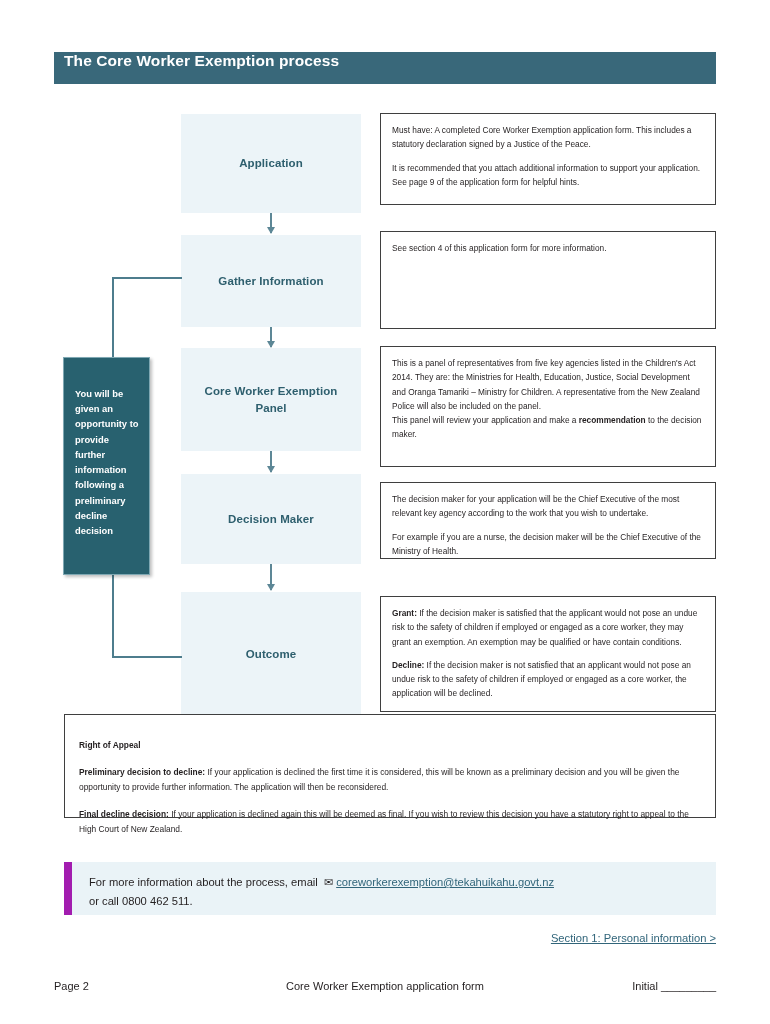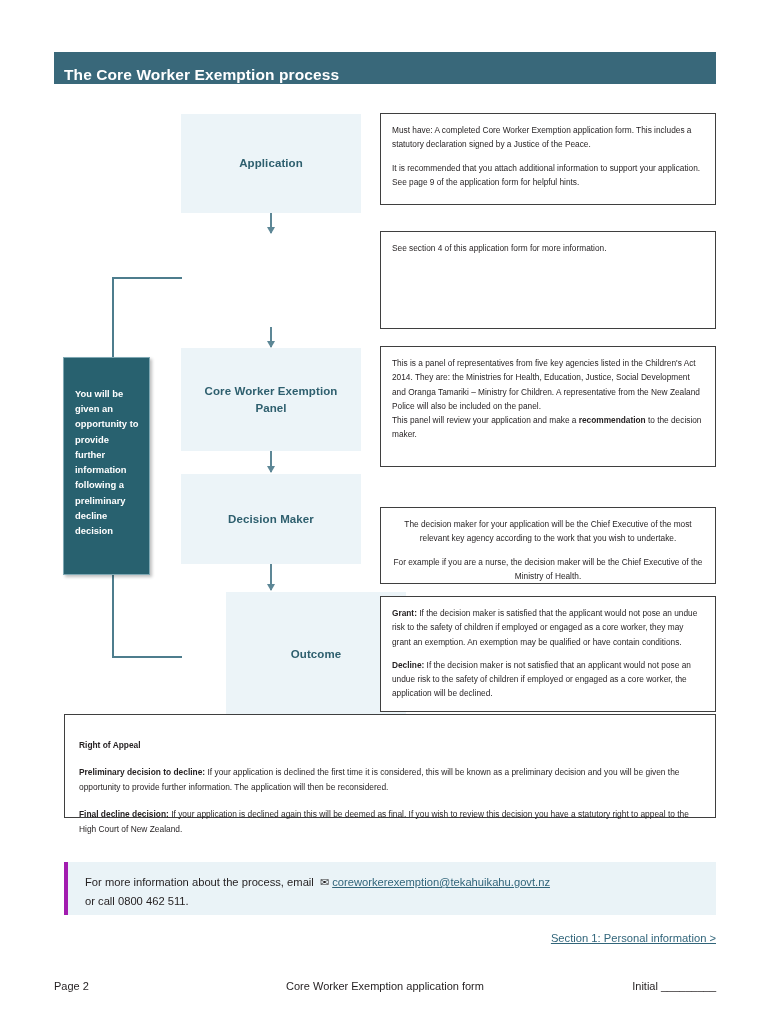--- a/index.html
+++ b/index.html
@@ -18,21 +18,21 @@
 
   
   #header-banner {
     position: absolute;
     left: 54px;
     top: 52px;
     width: 662px;
     height: 32px;
     background: #39687a;
     display: flex;
-    align-items: flex-end;
+    align-items: flex-start;
   }
   #header-title {
     color: #ffffff;
     font-size: 15.5px;
     font-weight: bold;
     letter-spacing: 0.1px;
     padding-left: 10px;
   }
 
   
@@ -63,21 +63,21 @@
     font-size: 11.5px;
     font-weight: bold;
     line-height: 1.45;
     letter-spacing: 0.1px;
   }
 
   #stage-application   { top: 114px; height: 99px; }
   #stage-gather        { top: 235px; height: 92px; }
   #stage-panel         { top: 348px; height: 103px; }
   #stage-decision      { top: 474px; height: 90px; }
-  #stage-outcome       { top: 592px; height: 124px; margin-left: 45px; }
+  #stage-outcome       { top: 592px; height: 124px; }
 
   .arrow {
     position: absolute;
     left: 270px;
     width: 2px;
     background: #5d8796;
   }
   .arrow::after {
     content: "";
     position: absolute;
@@ -135,21 +135,21 @@
     font-size: 8.3px;
     line-height: 1.72;
     color: #231f20;
   }
   .desc-box p:last-child { margin-bottom: 0; }
   .desc-box b { font-weight: bold; }
 
   #desc-application { top: 113px; height: 92px; }
   #desc-gather      { top: 231px; height: 98px; }
   #desc-panel       { top: 346px; height: 121px; }
-  #desc-decision    { top: 507px; height: 77px; text-align: center; }
+  #desc-decision    { top: 482px; height: 77px; }
   #desc-outcome     { top: 596px; height: 116px; }
   #desc-panel p.tight { margin-bottom: 0; }
 
   
   #appeal-box {
     position: absolute;
     left: 64px;
     top: 714px;
     width: 652px;
     height: 104px;
@@ -168,21 +168,21 @@
   #appeal-heading { font-weight: bold; }
 
   
   #contact-band {
     position: absolute;
     left: 64px;
     top: 862px;
     width: 652px;
     height: 53px;
     background: #eaf3f7;
-    border-left: 4px solid #a21caf;
+    border-left: 8px solid #a21caf;
     box-sizing: border-box;
     padding: 11px 0 0 17px;
   }
   #contact-band div {
     font-size: 11.2px;
     line-height: 1.68;
     color: #231f20;
   }
   #email-icon {
     font-size: 11px;
@@ -231,20 +231,23 @@
 </div>
 
 <div id="flow-area">
 
   <div class="stage-box" id="stage-application">
     <span class="stage-label">Application</span>
   </div>
 
   <div class="arrow" id="arrow-1"></div>
 
+  <div class="stage-box" id="stage-gather">
+    <span class="stage-label">Gather Information</span>
+  </div>
 
   <div class="arrow" id="arrow-2"></div>
 
   <div class="stage-box" id="stage-panel">
     <span class="stage-label">Core Worker Exemption Panel</span>
   </div>
 
   <div class="arrow" id="arrow-3"></div>
 
   <div class="stage-box" id="stage-decision">

